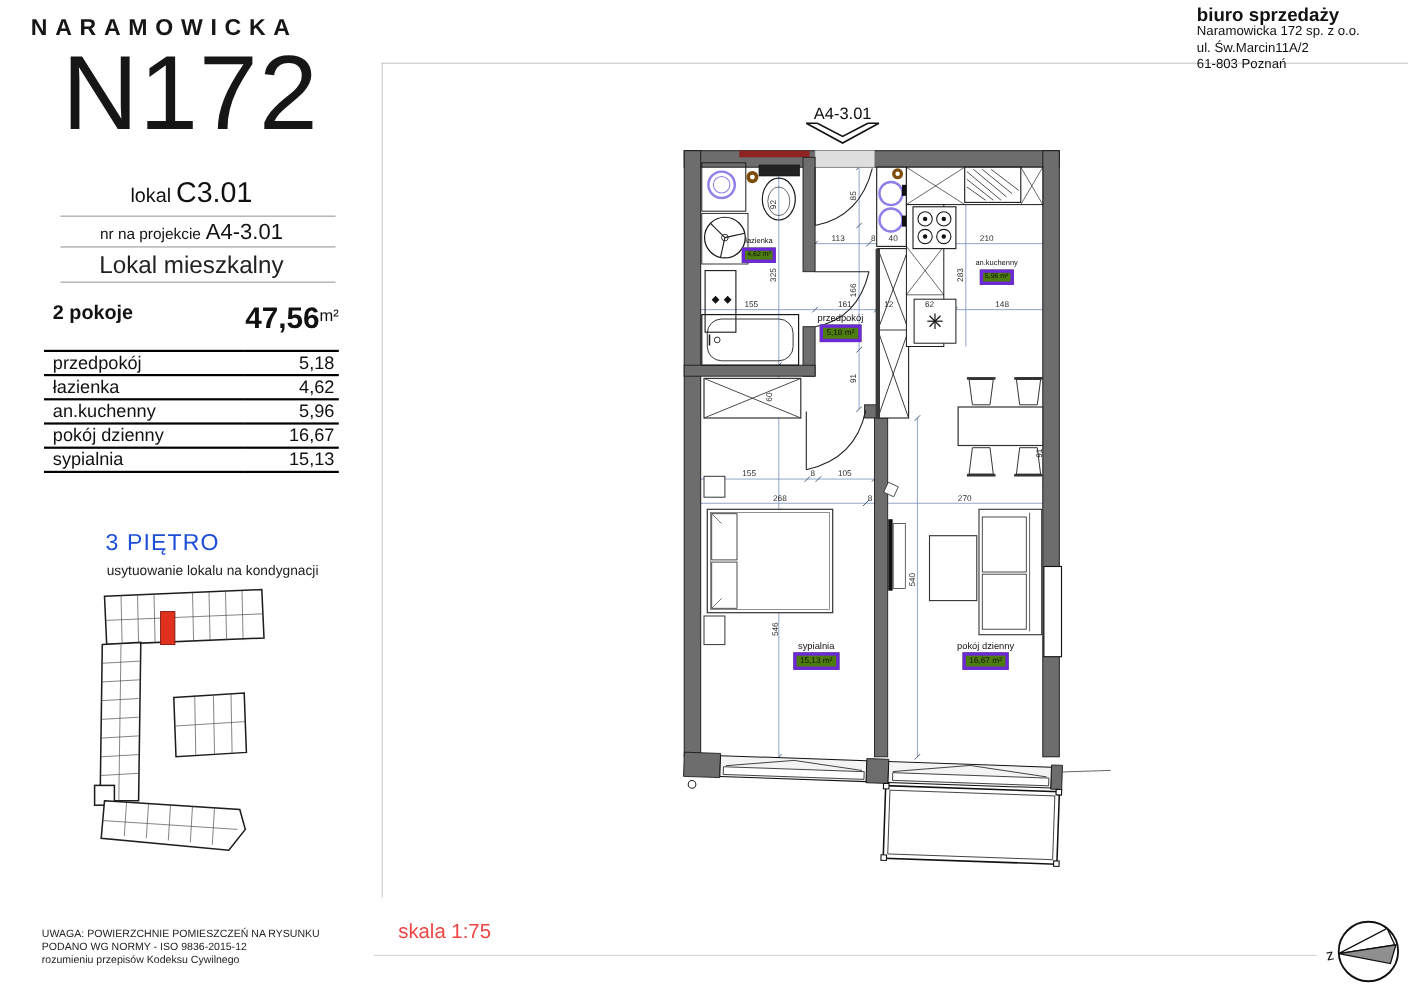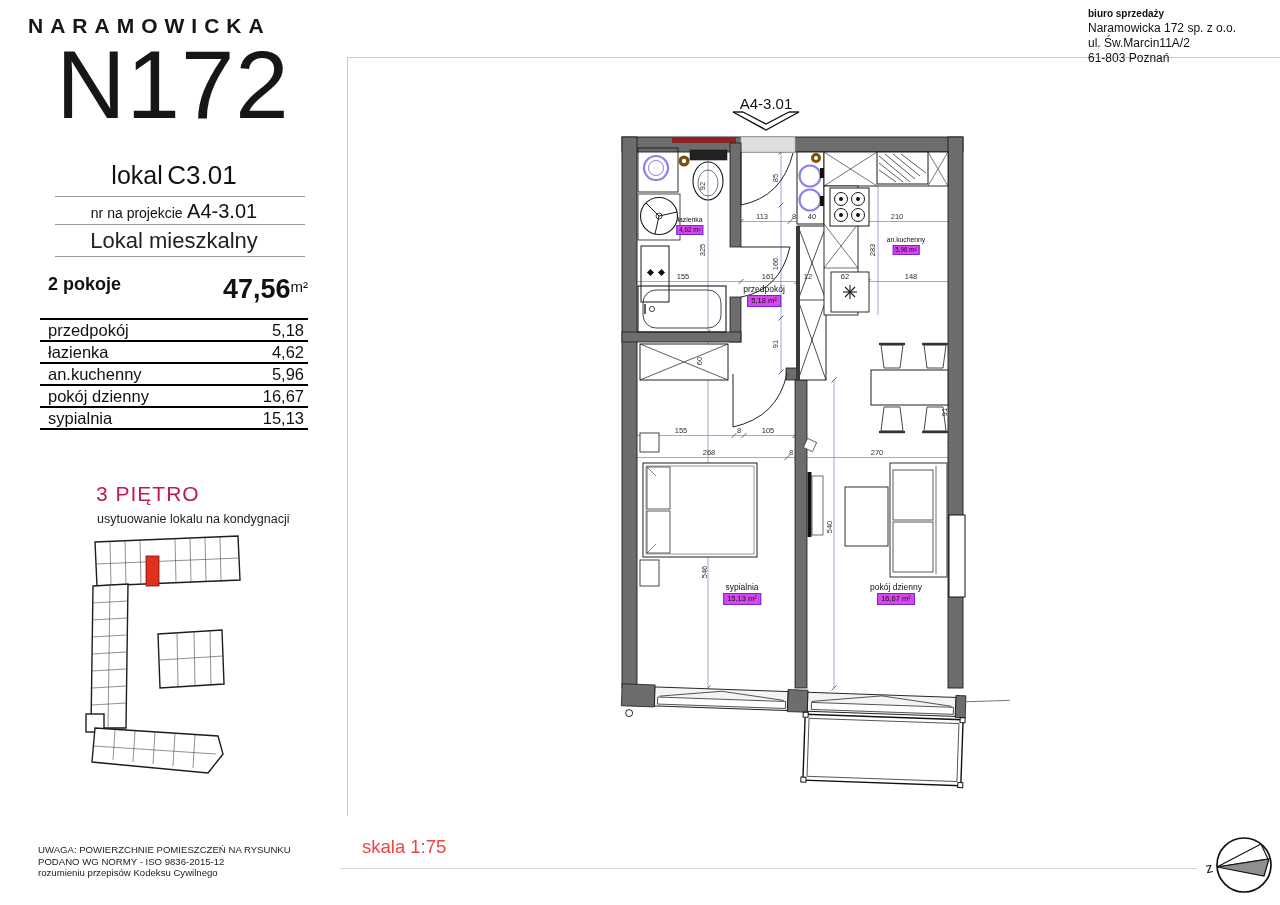--- a/index.html
+++ b/index.html
@@ -6,55 +6,55 @@
   body{width:1280px;height:905px;position:relative;overflow:hidden;
        font-family:"Liberation Sans",sans-serif;color:#111;}
   .abs{position:absolute;}
 
   
   .brand{left:28px;top:14px;width:290px;text-align:left;
          font-size:21px;font-weight:bold;letter-spacing:7px;color:#161616;}
   .bigno{left:28px;top:30px;width:290px;text-align:center;
          font-size:96px;font-weight:normal;letter-spacing:1px;color:#161616;}
   .lokal-line{left:40px;top:160px;width:268px;text-align:center;}
-  .lokal-line .sm{font-size:25px;}
+  .lokal-line .sm{font-size:18px;}
   .lokal-line .lg{font-size:26px;}
   .rule{height:0;border-top:1px solid #9b9b9b;}
   .proj-line{left:40px;top:200px;width:268px;text-align:center;}
   .proj-line .sm{font-size:14px;}
   .proj-line .lg{font-size:20px;}
   .type-line{left:40px;top:228px;width:268px;text-align:center;font-size:22px;color:#222;}
   .tot-row{left:40px;top:274px;width:268px;}
   .tot-row .pok{font-size:18px;font-weight:bold;float:left;padding-left:8px;}
   .tot-row .are{font-size:27px;font-weight:bold;float:right;}
   .tot-row .are .u{font-size:15px;font-weight:normal;vertical-align:6px;}
   .rtable{left:40px;top:318px;width:268px;border-collapse:collapse;}
   .rtable td{border-top:2px solid #000;font-size:16.5px;height:20px;padding:0 2px 0 8px;}
   .rtable tr:last-child td{border-bottom:2px solid #000;}
   .rtable td.v{text-align:right;padding-right:4px;}
 
-  .floor-title{left:96px;top:482px;font-size:21px;letter-spacing:1px;color:#be185d;text-align:right;}
+  .floor-title{left:96px;top:482px;font-size:21px;letter-spacing:1px;color:#1d4ed8;text-align:right;}
   .floor-sub{left:97px;top:512px;font-size:12.5px;color:#222;}
 
   .disc{left:38px;top:832px;width:272px;font-size:9.6px;line-height:11.5px;color:#222;margin-top:12px;}
   .disc .j{text-align:justify;}
 
   
   .frame{left:347px;top:57px;width:933px;height:758px;
          border-left:1px solid #c9c9c9;border-top:1px solid #c9c9c9;}
   .botline{left:340px;top:868px;width:857px;border-top:1.5px solid #d4d4d4;}
   .office{left:1088px;top:6px;font-size:12px;line-height:15px;color:#111;}
-  .office .t{font-size:10px;font-weight:bold;}
+  .office .t{font-size:17px;font-weight:bold;}
   .scale{left:362px;top:836px;font-size:18.5px;color:#ef4444;}
 
   
   #plan-wrap{left:555px;top:85px;width:600px;height:720px;}
   .room-label{position:absolute;transform:translate(-50%,0);text-align:center;
               font-size:8.5px;line-height:10px;color:#111;white-space:nowrap;}
-  .room-label .area-box{display:inline-block;border:1px solid #6d28d9;background:#d946ef;
+  .room-label .area-box{display:inline-block;border:3px solid #6d28d9;background:#4d7c0f;
               padding:0 3px;font-size:7.5px;line-height:9.5px;margin-top:1px;}
   .room-label.tiny{font-size:6.8px;line-height:8px;}
   .room-label.tiny .area-box{font-size:6.3px;line-height:8px;padding:0 2px;}
   .marker-label{position:absolute;transform:translate(-50%,0);font-size:15px;color:#111;}
 
   .compass{left:1198px;top:828px;width:84px;height:74px;}
   svg text{font-family:"Liberation Sans",sans-serif;}
 </style>
 </head>
 <body>

